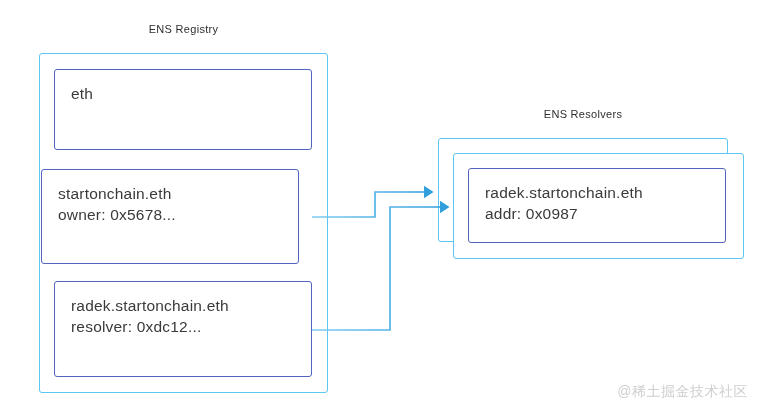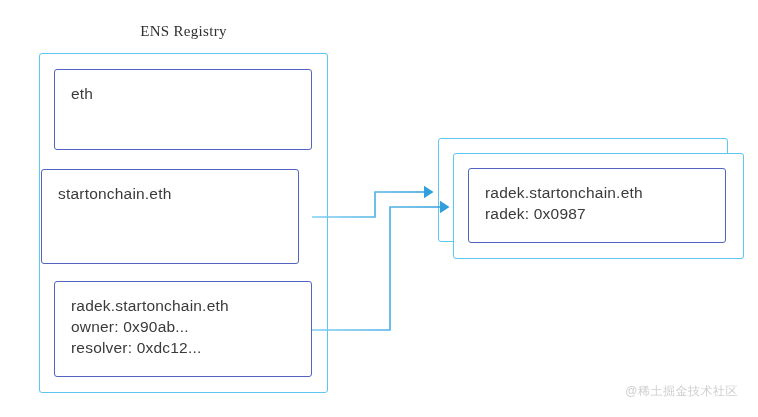--- a/index.html
+++ b/index.html
@@ -11,24 +11,23 @@
   .stage {
     position: relative;
     width: 758px;
     height: 417px;
     background: var(--background, #fff);
     overflow: hidden;
   }
   .group-title {
     position: absolute;
     text-align: center;
-    font-size: 15px;
+    font-size: 11px;
     letter-spacing: 0.3px;
     color: var(--title, #2f2f2f);
-    font-family: Liberation Serif, serif;
   }
   .outer-box {
     position: absolute;
     border: 1.5px solid var(--outer_border, #5bc6f2);
     border-radius: 3px;
     box-sizing: border-box;
     background: transparent;
   }
   .inner-box {
     position: absolute;
@@ -49,58 +48,59 @@
   }
   .arrow-line {
     fill: none;
     stroke-width: 1.7px;
   }
   .arrow-head { stroke: none; }
   .grad-start { stop-color: var(--arrow_light, #7fcdf3); }
   .grad-end   { stop-color: var(--arrow_dark, #2d9cdb); }
   .watermark {
     position: absolute;
-    right: 20px;
+    right: 10px;
     top: 383px;
-    font-size: 12px;
+    font-size: 14px;
     letter-spacing: 0.5px;
     color: var(--watermark, #cfcfcf);
   }
 </style>
 </head>
 <body>
 
 <div class="stage">
 
   <div class="group-title" style="left:39px; top:23px; width:289px;">ENS Registry</div>
 
   <div class="outer-box" style="left:39px; top:53px; width:289px; height:340px;">
 
     <div class="inner-box" style="left:14px; top:15px; width:258px; height:81px;">
       <div>eth</div>
     </div>
 
     <div class="inner-box" style="left:1px; top:115px; width:258px; height:95px;">
       <div>startonchain.eth</div>
+      <div>owner: 0x5678...</div>
     </div>
 
     <div class="inner-box" style="left:14px; top:227px; width:258px; height:96px;">
       <div>radek.startonchain.eth</div>
-      <div>owner: 0x90ab...</div>
       <div>resolver: 0xdc12...</div>
     </div>
   </div>
 
+  <div class="group-title" style="left:438px; top:108px; width:290px;">ENS Resolvers</div>
 
   <div class="outer-box" style="left:438px; top:138px; width:290px; height:104px;"></div>
 
   <div class="outer-box" style="left:453px; top:153px; width:291px; height:106px; background:#fff;">
     <div class="inner-box" style="left:14px; top:14px; width:258px; height:75px;">
       <div>radek.startonchain.eth</div>
-      <div>radek: 0x0987</div>
+      <div>addr: 0x0987</div>
     </div>
   </div>
 
   <svg class="arrow-layer" width="758" height="417" viewBox="0 0 758 417">
     <defs>
       <linearGradient id="g1" gradientUnits="userSpaceOnUse" x1="312" y1="0" x2="433" y2="0">
         <stop offset="0" class="grad-start"></stop>
         <stop offset="1" class="grad-end"></stop>
       </linearGradient>
       <linearGradient id="g2" gradientUnits="userSpaceOnUse" x1="312" y1="0" x2="449" y2="0">

